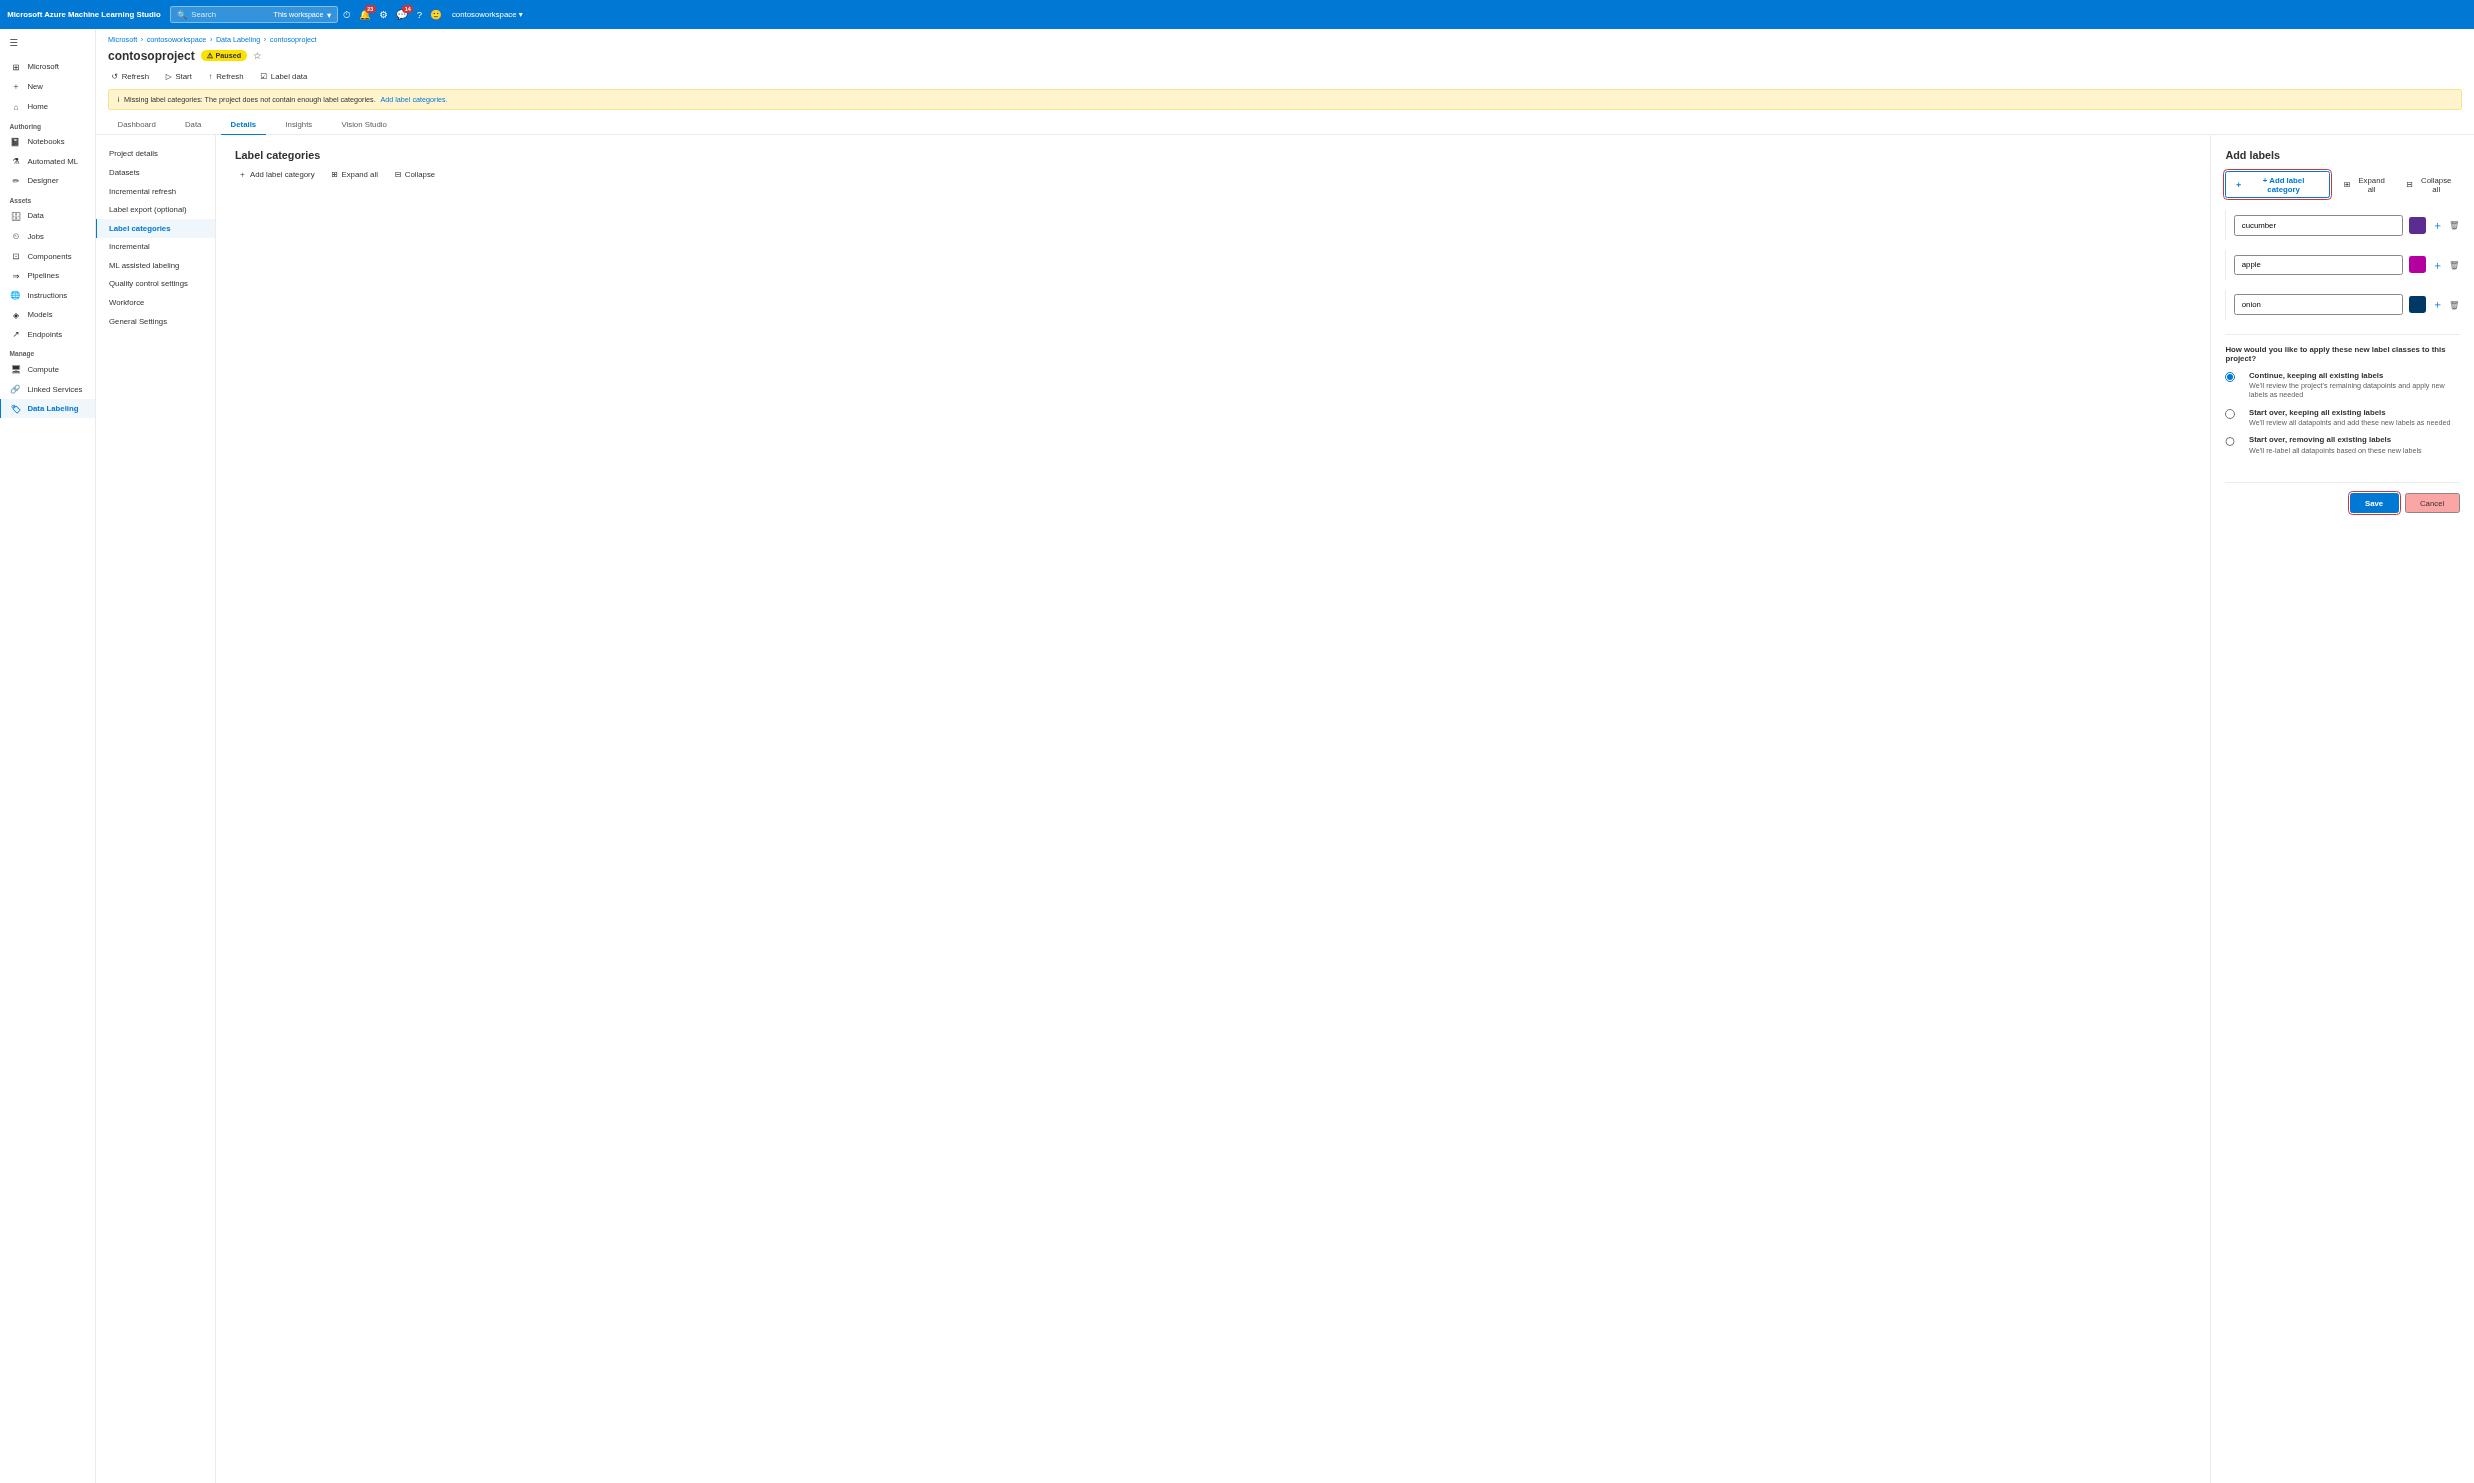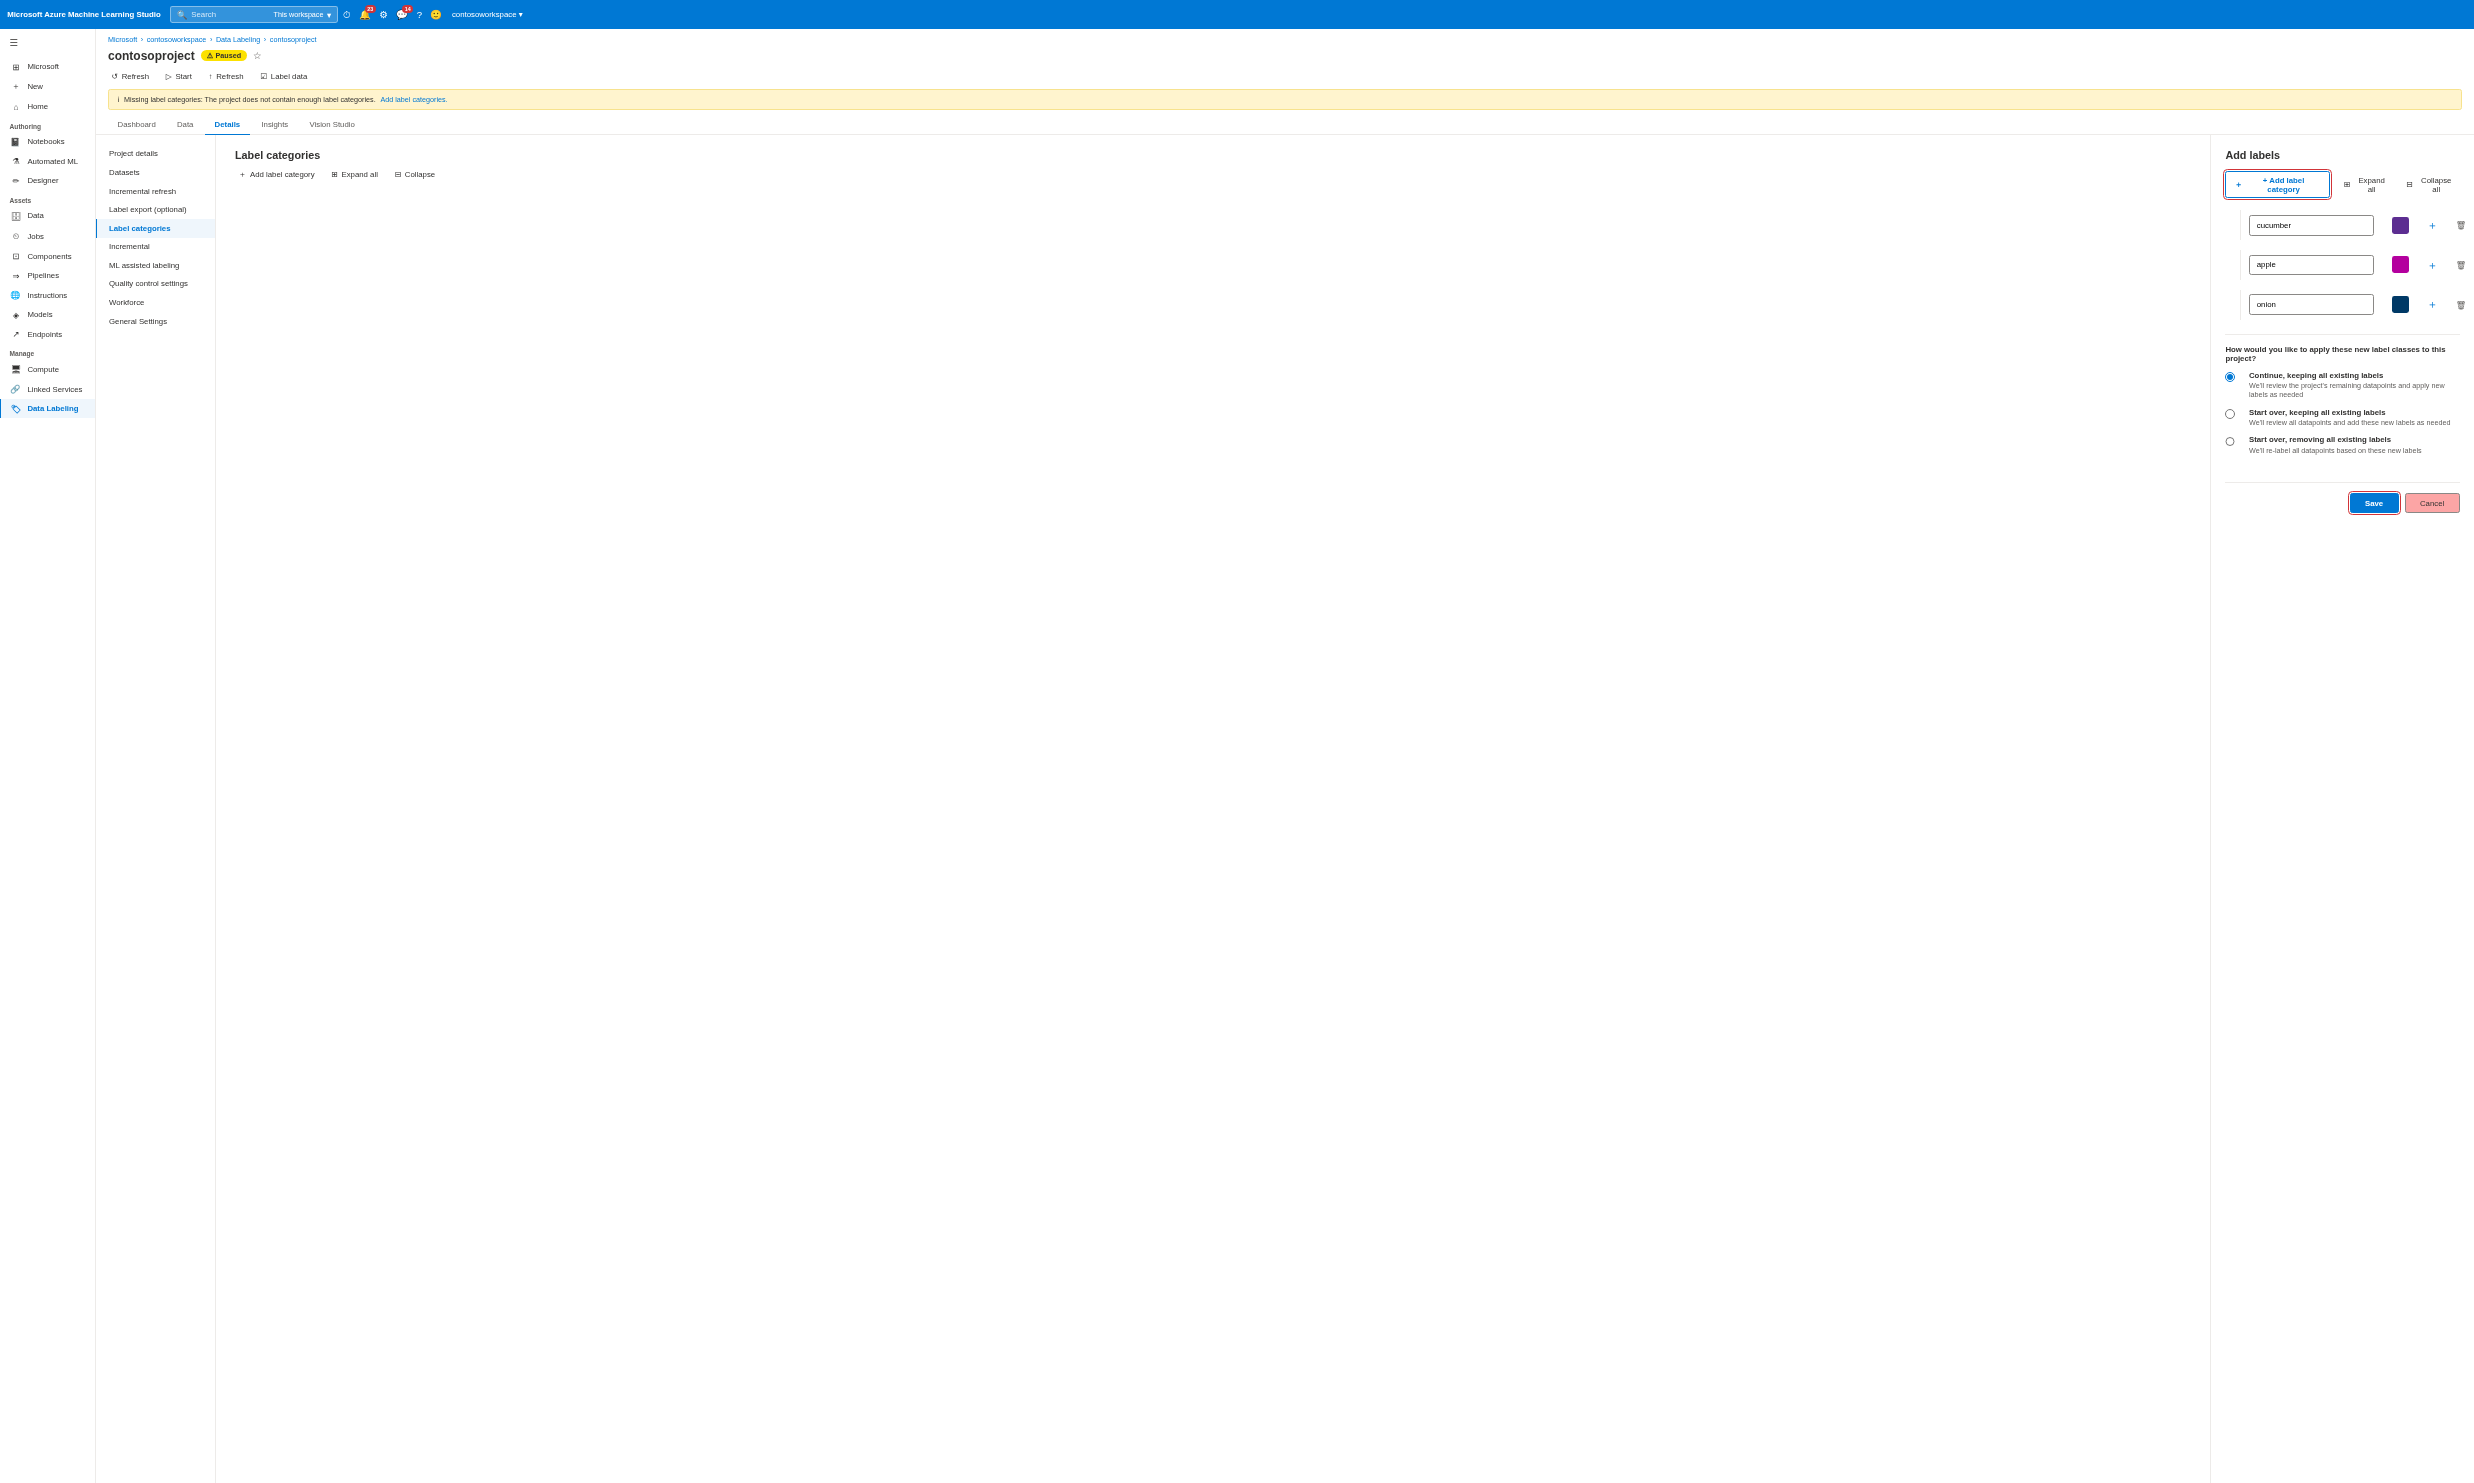--- a/index.html
+++ b/index.html
@@ -185,21 +185,21 @@
       gap: 4.8px;
       color: #323130;
     }
     .alert-link { color: #0078d4; cursor: pointer; text-decoration: none; }
 
     
     .tabs {
       display: flex;
       border-bottom: 0.6px solid #edebe9;
       padding: 0 12px;
-      gap: 2px;
+      gap: 10px;
     }
     .tab {
       padding: 4.8px 9.6px;
       font-size: 7.8px;
       cursor: pointer;
       color: #605e5c;
       border-bottom: 1.2px solid transparent;
       margin-bottom: -0.6px;
     }
     .tab.active { color: #0078d4; border-bottom-color: #0078d4; font-weight: 600; }
@@ -298,26 +298,25 @@
       cursor: pointer;
       font-size: 7.8px;
       color: #323130;
       padding: 2.4px 3.6px;
     }
 
     
     .label-row {
       display: flex;
       align-items: center;
-      gap: 18px;
+      gap: 6px;
       margin-bottom: 9.6px;
       padding: 4.8px 0;
       border-left: 1.8px solid #edebe9;
       padding-left: 7.2px;
-      margin-left: 15px;
     }
     .label-input {
       flex: 1;
       border: 0.6px solid #8a8886;
       border-radius: 2.4px;
       padding: 4.8px 7.2px;
       font-size: 7.8px;
       outline: none;
     }
     .color-swatch {

